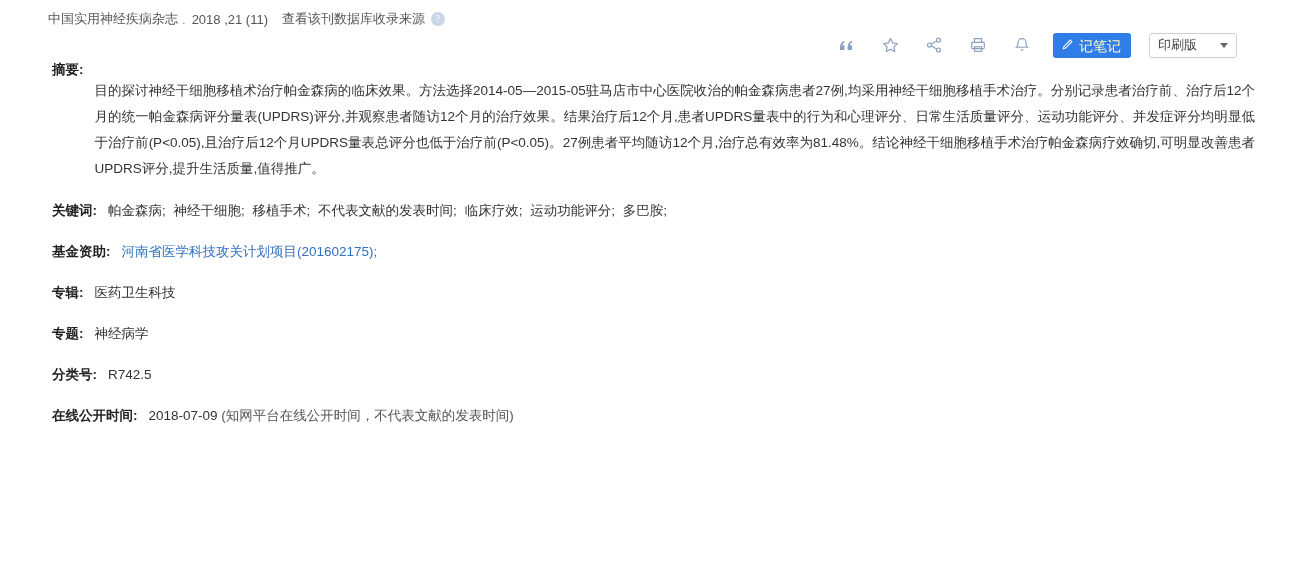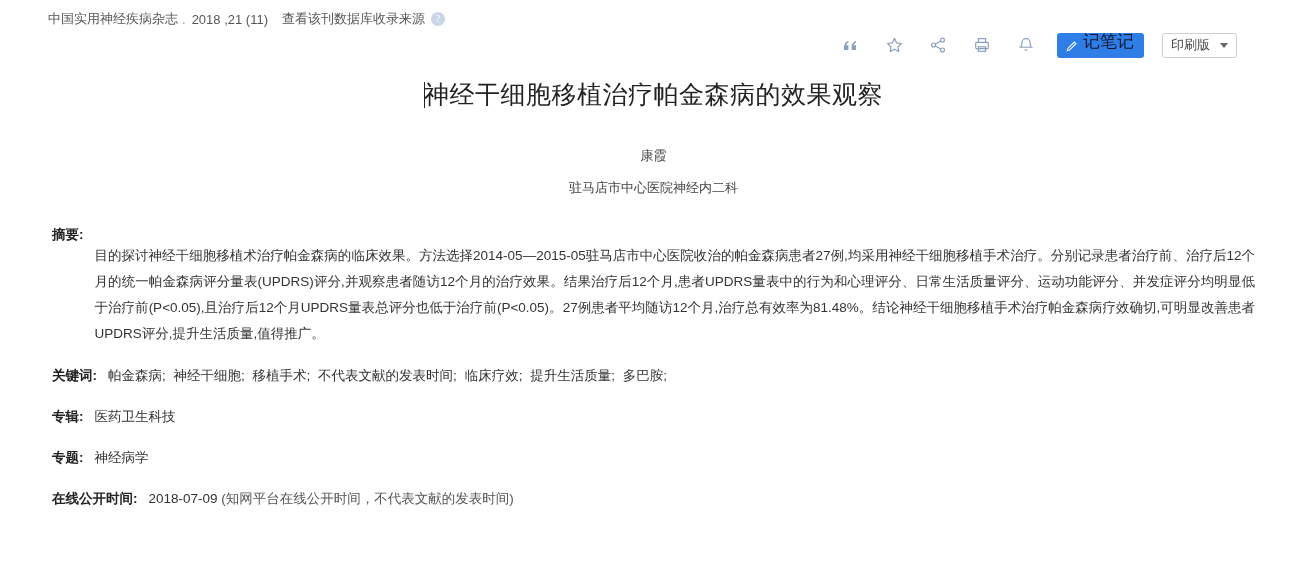--- a/index.html
+++ b/index.html
@@ -77,39 +77,39 @@
     display: flex;
     align-items: center;
     justify-content: center;
     color: #8aa0bd;
     cursor: pointer;
   }
   .tool-icon svg { display: block; }
 
   .note-btn {
     display: flex;
-    align-items: flex-end;
+    align-items: flex-start;
     gap: 5px;
     background: #2f7ee8;
-    color: #0f172a;
+    color: #fef9c3;
     border: none;
     border-radius: 3px;
-    font-size: 17px;
+    font-size: 14px;
     padding: 5px 10px 5px 8px;
     cursor: pointer;
     font-family: "Liberation Sans", sans-serif;
     height: 25px;
     box-sizing: border-box;
   }
   .note-btn svg { display: block; }
 
   .print-btn {
     display: flex;
     align-items: center;
-    gap: 10px;
+    gap: 23px;
     background: #ffffff;
     border: 1px solid #d0d0d0;
     border-radius: 3px;
     font-size: 13px;
     color: #444444;
     padding: 4px 8px;
     cursor: pointer;
     font-family: "Liberation Sans", sans-serif;
     height: 25px;
     box-sizing: border-box;
@@ -246,57 +246,60 @@
         </svg>
       </span>
       <span>记笔记</span>
     </button>
     <button class="print-btn">
       <span>印刷版</span>
       <span class="caret"></span>
     </button>
   </div>
 
-  <div class="title-block">
-    <h1 class="doc-title"><span class="caret-cursor"></span><span>神经干细胞移植治疗帕金森病的效果观察</span></h1>
-    <div class="author">康霞</div>
-    <div class="affiliation">驻马店市中心医院神经内二科</div>
-  </div>
 
   <div class="meta">
 
     <div class="meta-row abstract-row">
       <div class="meta-label">摘要:</div>
       <div class="meta-value">目的探讨神经干细胞移植术治疗帕金森病的临床效果。方法选择2014-05—2015-05驻马店市中心医院收治的帕金森病患者27例,均采用神经干细胞移植手术治疗。分别记录患者治疗前、治疗后12个月的统一帕金森病评分量表(UPDRS)评分,并观察患者随访12个月的治疗效果。结果治疗后12个月,患者UPDRS量表中的行为和心理评分、日常生活质量评分、运动功能评分、并发症评分均明显低于治疗前(P&lt;0.05),且治疗后12个月UPDRS量表总评分也低于治疗前(P&lt;0.05)。27例患者平均随访12个月,治疗总有效率为81.48%。结论神经干细胞移植手术治疗帕金森病疗效确切,可明显改善患者UPDRS评分,提升生活质量,值得推广。</div>
     </div>
 
     <div class="meta-row">
       <div class="meta-label">关键词:</div>
       <div class="meta-value keywords">
         <span class="kw">帕金森病;</span>
         <span class="kw">神经干细胞;</span>
         <span class="kw">移植手术;</span>
         <span class="kw">不代表文献的发表时间;</span>
         <span class="kw">临床疗效;</span>
-        <span class="kw">提升生活质量;</span>
+        <span class="kw">运动功能评分;</span>
         <span class="kw">多巴胺;</span>
       </div>
     </div>
 
+    <div class="meta-row">
+      <div class="meta-label">基金资助:</div>
+      <div class="meta-value link-value">河南省医学科技攻关计划项目(201602175);</div>
+    </div>
 
     <div class="meta-row">
       <div class="meta-label">专辑:</div>
       <div class="meta-value">医药卫生科技</div>
     </div>
 
     <div class="meta-row">
       <div class="meta-label">专题:</div>
       <div class="meta-value">神经病学</div>
     </div>
 
+    <div class="meta-row">
+      <div class="meta-label">分类号:</div>
+      <div class="meta-value">R742.5</div>
+    </div>
 
     <div class="meta-row">
       <div class="meta-label">在线公开时间:</div>
       <div class="meta-value">
         <span>2018-07-09</span>
         <span class="note-paren">(知网平台在线公开时间，不代表文献的发表时间)</span>
       </div>
     </div>
 
   </div>

